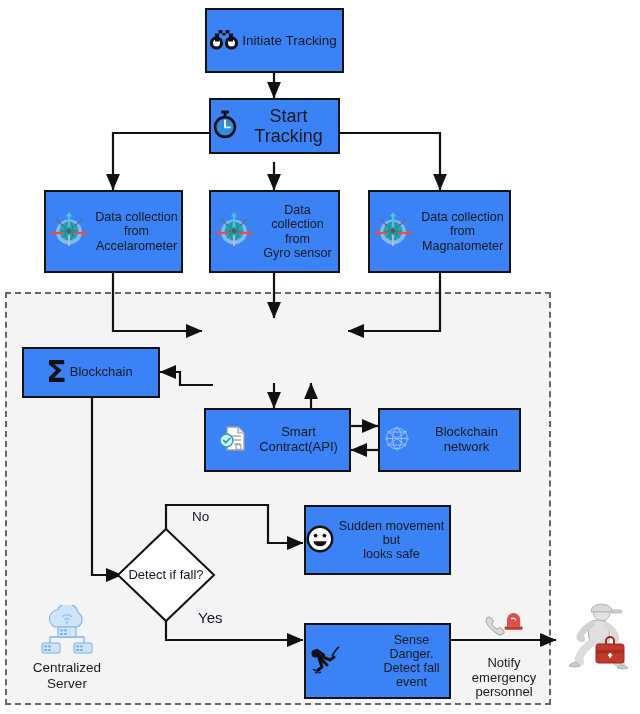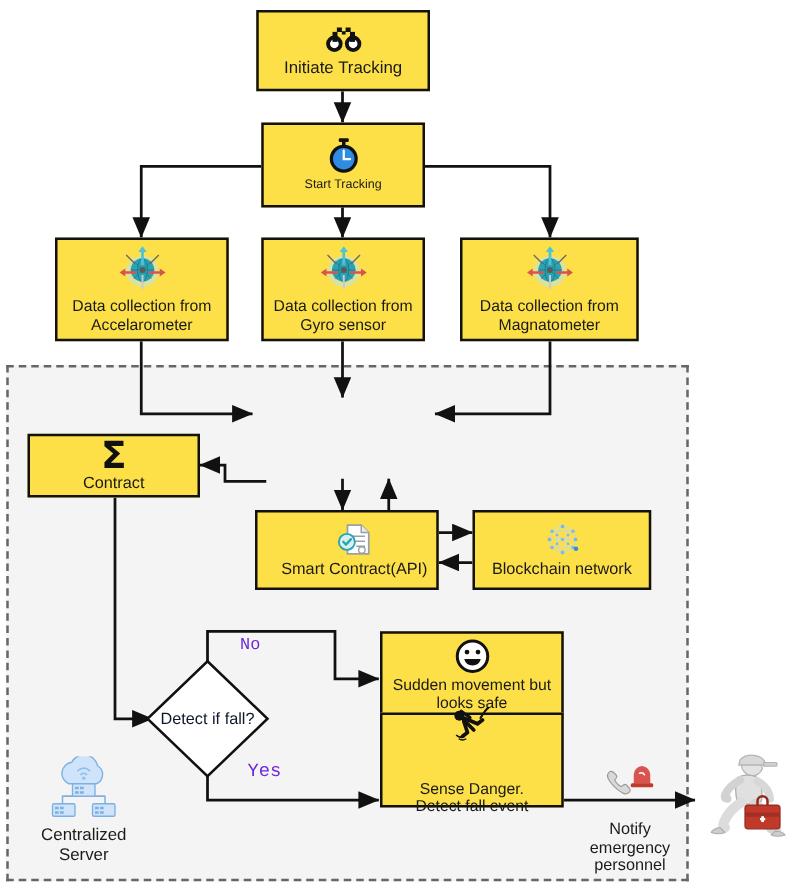--- a/index.html
+++ b/index.html
@@ -22,23 +22,23 @@
     position: absolute;
     box-sizing: border-box;
     border: 2px dashed #666666;
     background: #f4f4f4;
   }
   
   .node {
     position: absolute;
     box-sizing: border-box;
     border: 2px solid #111111;
-    background: #fde047;
+    background: #3b82f6;
     display: flex;
-    flex-direction: column;
+    flex-direction: row;
     align-items: center;
     justify-content: center;
     text-align: center;
     line-height: 1.12;
     color: #1a1a1a;
   }
   .node .label {
     padding: 0 3px;
     white-space: pre-line;
   }
@@ -77,23 +77,22 @@
     align-items: center;
     justify-content: center;
     text-align: center;
     line-height: 1.15;
     color: #0f172a;
     pointer-events: none;
   }
   
   .edge-label {
     position: absolute;
-    color: #6d28d9;
+    color: #0f172a;
     white-space: nowrap;
-    font-family: Liberation Mono, monospace;
   }
   svg.wires {
     position: absolute;
     left: 0;
     top: 0;
     width: 640px;
     height: 714px;
     pointer-events: none;
   }
   .sigma {
@@ -158,21 +157,21 @@
         <circle cx="22.5" cy="15" r="6.6" fill="#111"></circle>
         <circle cx="7.5" cy="15" r="3.5" fill="#fff"></circle>
         <circle cx="22.5" cy="15" r="3.5" fill="#fff"></circle>
         <rect x="6" y="5.5" width="4" height="8" fill="#111"></rect>
         <rect x="20" y="5.5" width="4" height="8" fill="#111"></rect>
       </svg>
     </span>
     <span class="label">Initiate Tracking</span>
   </div>
 
-  <div class="node" style="left:209px; top:98px; width:131px; height:68px; font-size:10px;">
+  <div class="node" style="left:209px; top:98px; width:131px; height:56px; font-size:18px;">
     <span class="icon">
       <svg width="28" height="30" viewBox="0 0 28 30">
         <rect x="10" y="0.5" width="8" height="3" rx="1" fill="#111"></rect>
         <rect x="12.6" y="3" width="2.8" height="3.2" fill="#111"></rect>
         <circle cx="14" cy="17" r="11.2" fill="#111"></circle>
         <circle cx="14" cy="17" r="8.6" fill="#2f8ce0"></circle>
         <path d="M14,10.5 v6.8 h5" stroke="#ffffff" stroke-width="1.8" fill="none" stroke-linecap="round"></path>
       </svg>
     </span>
     <span class="label">Start Tracking</span>
@@ -249,21 +248,21 @@
         <path d="M29,15 L36,8" stroke="#6b6b6b" stroke-width="1.1"></path>
       </svg>
     </span>
     <span class="label">Data collection from
 Magnatometer</span>
   </div>
 
 
   <div class="node" style="left:22px; top:347px; width:138px; height:51px; font-size:13px;">
     <span class="sigma">Σ</span>
-    <span class="label">Contract</span>
+    <span class="label">Blockchain</span>
   </div>
 
   <div class="node" style="left:204px; top:408px; width:147px; height:64px; font-size:13px;padding-left:12px;">
     <span class="icon">
       <svg width="30" height="28" viewBox="0 0 30 28">
         <path d="M9,2 h11 l6,6 v17 h-17 z" fill="#ffffff" stroke="#9aa0a6" stroke-width="1.4"></path>
         <path d="M20,2 v6 h6" fill="#e8eaed" stroke="#9aa0a6" stroke-width="1.2"></path>
         <line x1="13" y1="11" x2="23" y2="11" stroke="#9aa0a6" stroke-width="1.3"></line>
         <line x1="13" y1="15" x2="23" y2="15" stroke="#9aa0a6" stroke-width="1.3"></line>
         <line x1="16" y1="19" x2="23" y2="19" stroke="#9aa0a6" stroke-width="1.3"></line>
@@ -325,21 +324,21 @@
         <circle cx="14" cy="14" r="12.2" fill="#ffffff" stroke="#111" stroke-width="2.4"></circle>
         <circle cx="9.6" cy="10.6" r="1.9" fill="#111"></circle>
         <circle cx="18.4" cy="10.6" r="1.9" fill="#111"></circle>
         <path d="M7.4,16.2 a6.8,6.8 0 0 0 13.2,0 z" fill="#111"></path>
       </svg>
     </span>
     <span class="label">Sudden movement but
 looks safe</span>
   </div>
 
-  <div class="node" style="left:304px; top:570px; width:147px; height:76px; font-size:12.6px;gap:28px;">
+  <div class="node" style="left:304px; top:623px; width:147px; height:76px; font-size:12.6px;gap:28px;">
     <span class="icon">
       <svg width="40" height="30" viewBox="0 0 40 30">
         <circle cx="9.5" cy="8.5" r="4" fill="#111"></circle>
         <path d="M12,10 L24,15 L28,12" stroke="#111" stroke-width="3" fill="none" stroke-linecap="round"></path>
         <path d="M13,12 L21,20" stroke="#111" stroke-width="3" fill="none" stroke-linecap="round"></path>
         <path d="M13,13 L16,22 L12,25" stroke="#111" stroke-width="3" fill="none" stroke-linecap="round" stroke-linejoin="round"></path>
         <path d="M18,10 L11,5" stroke="#111" stroke-width="2.6" fill="none" stroke-linecap="round"></path>
         <path d="M26,11 C29,6 31,3 33,2" stroke="#111" stroke-width="1.6" fill="none"></path>
         <path d="M7,24 q3,3 7,1" stroke="#111" stroke-width="1.4" fill="none"></path>
         <path d="M9,27 q3,2 6,0" stroke="#111" stroke-width="1.2" fill="none"></path>

